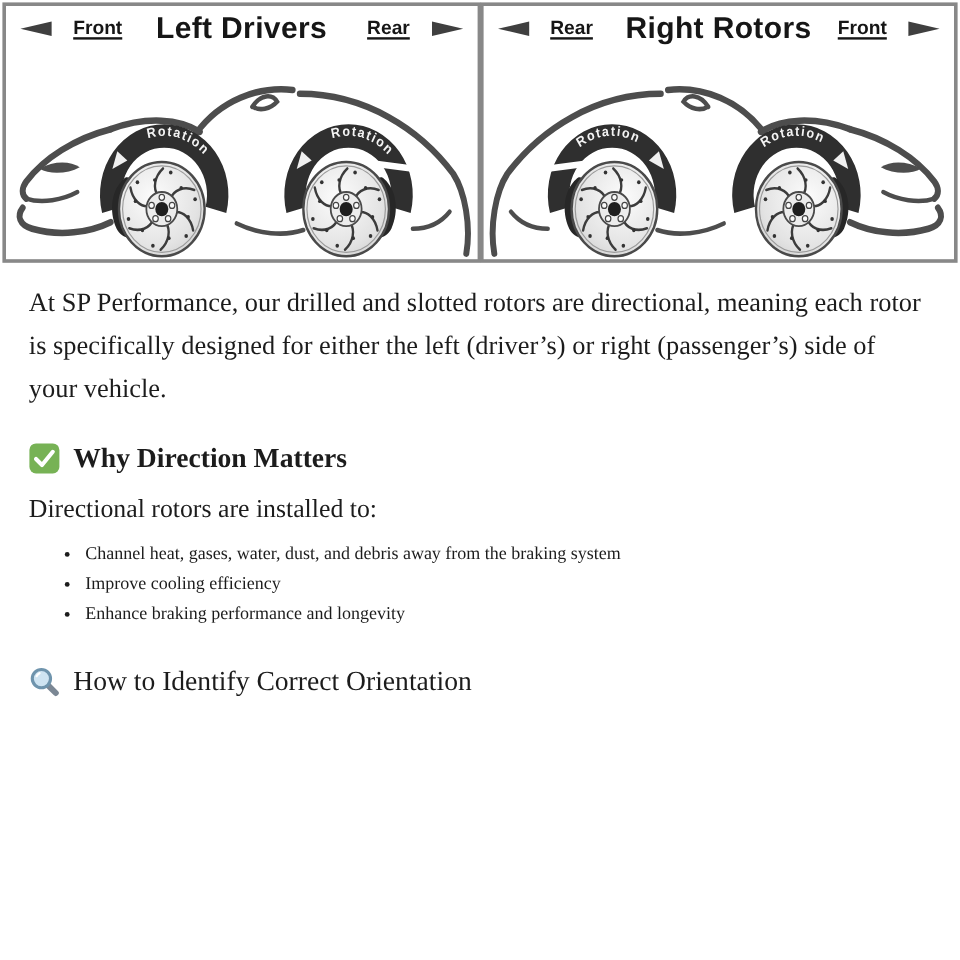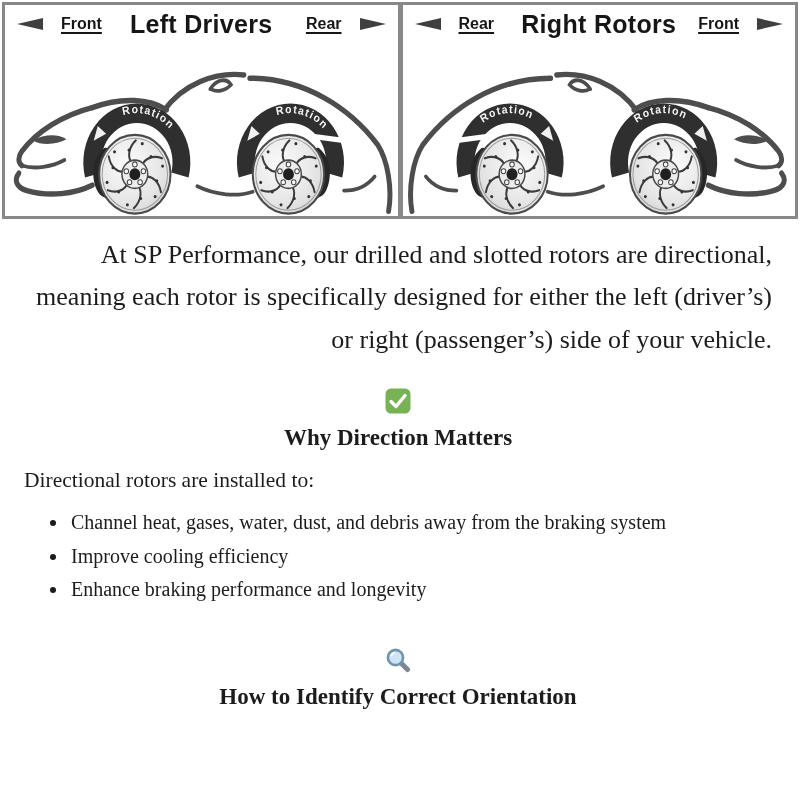--- a/index.html
+++ b/index.html
@@ -28,27 +28,27 @@
   .arch{fill:#2f2f2f;}
   .caliper{fill:#272727;}
   .slot{fill:none;stroke:#3c3c3c;stroke-width:2;stroke-linecap:round;}
   .dot{fill:#333;}
   .rot-text{font-family:"Liberation Sans",sans-serif;font-size:10.5px;font-weight:bold;
     fill:#f4f4f4;letter-spacing:1.2px;}
   .rot-arrow{fill:#f0f0f0;}
 
   
   .content{padding:0 26px 26px 24px;max-width:748px;}
-  .intro{font-size:26px;line-height:1.63;margin:15px 0 0;text-align:right;}
-  .sec-heading{display:flex;align-items:center;gap:11px;font-size:23px;margin:27px 0 0;flex-direction:column;}
+  .intro{font-size:22px;line-height:1.63;margin:15px 0 0;}
+  .sec-heading{display:flex;align-items:center;gap:11px;font-size:23px;margin:27px 0 0;}
   .sec-heading.bold{font-weight:bold;}
-  .sec-heading.normal{font-weight:bold;margin-top:42px;text-align:center;}
+  .sec-heading.normal{font-weight:normal;margin-top:31px;text-align:center;}
   .lead{font-size:21.5px;margin:17px 0 0;}
   ul.blist{margin:13px 0 0;padding-left:45px;}
-  ul.blist li{font-size:20px;line-height:1.62;margin:1px 0;padding-left:2px;}
+  ul.blist li{font-size:15px;line-height:1.62;margin:1px 0;padding-left:2px;}
   .emoji{display:inline-flex;width:26px;height:26px;flex:0 0 auto;}
 </style>
 </head>
 <body>
 
 <svg width="0" height="0" style="position:absolute" aria-hidden="true">
   <defs>
     <radialGradient id="gRot" cx="40%" cy="38%" r="75%">
       <stop offset="0" stop-color="#fcfcfc"></stop>
       <stop offset="0.7" stop-color="#e3e3e3"></stop>

